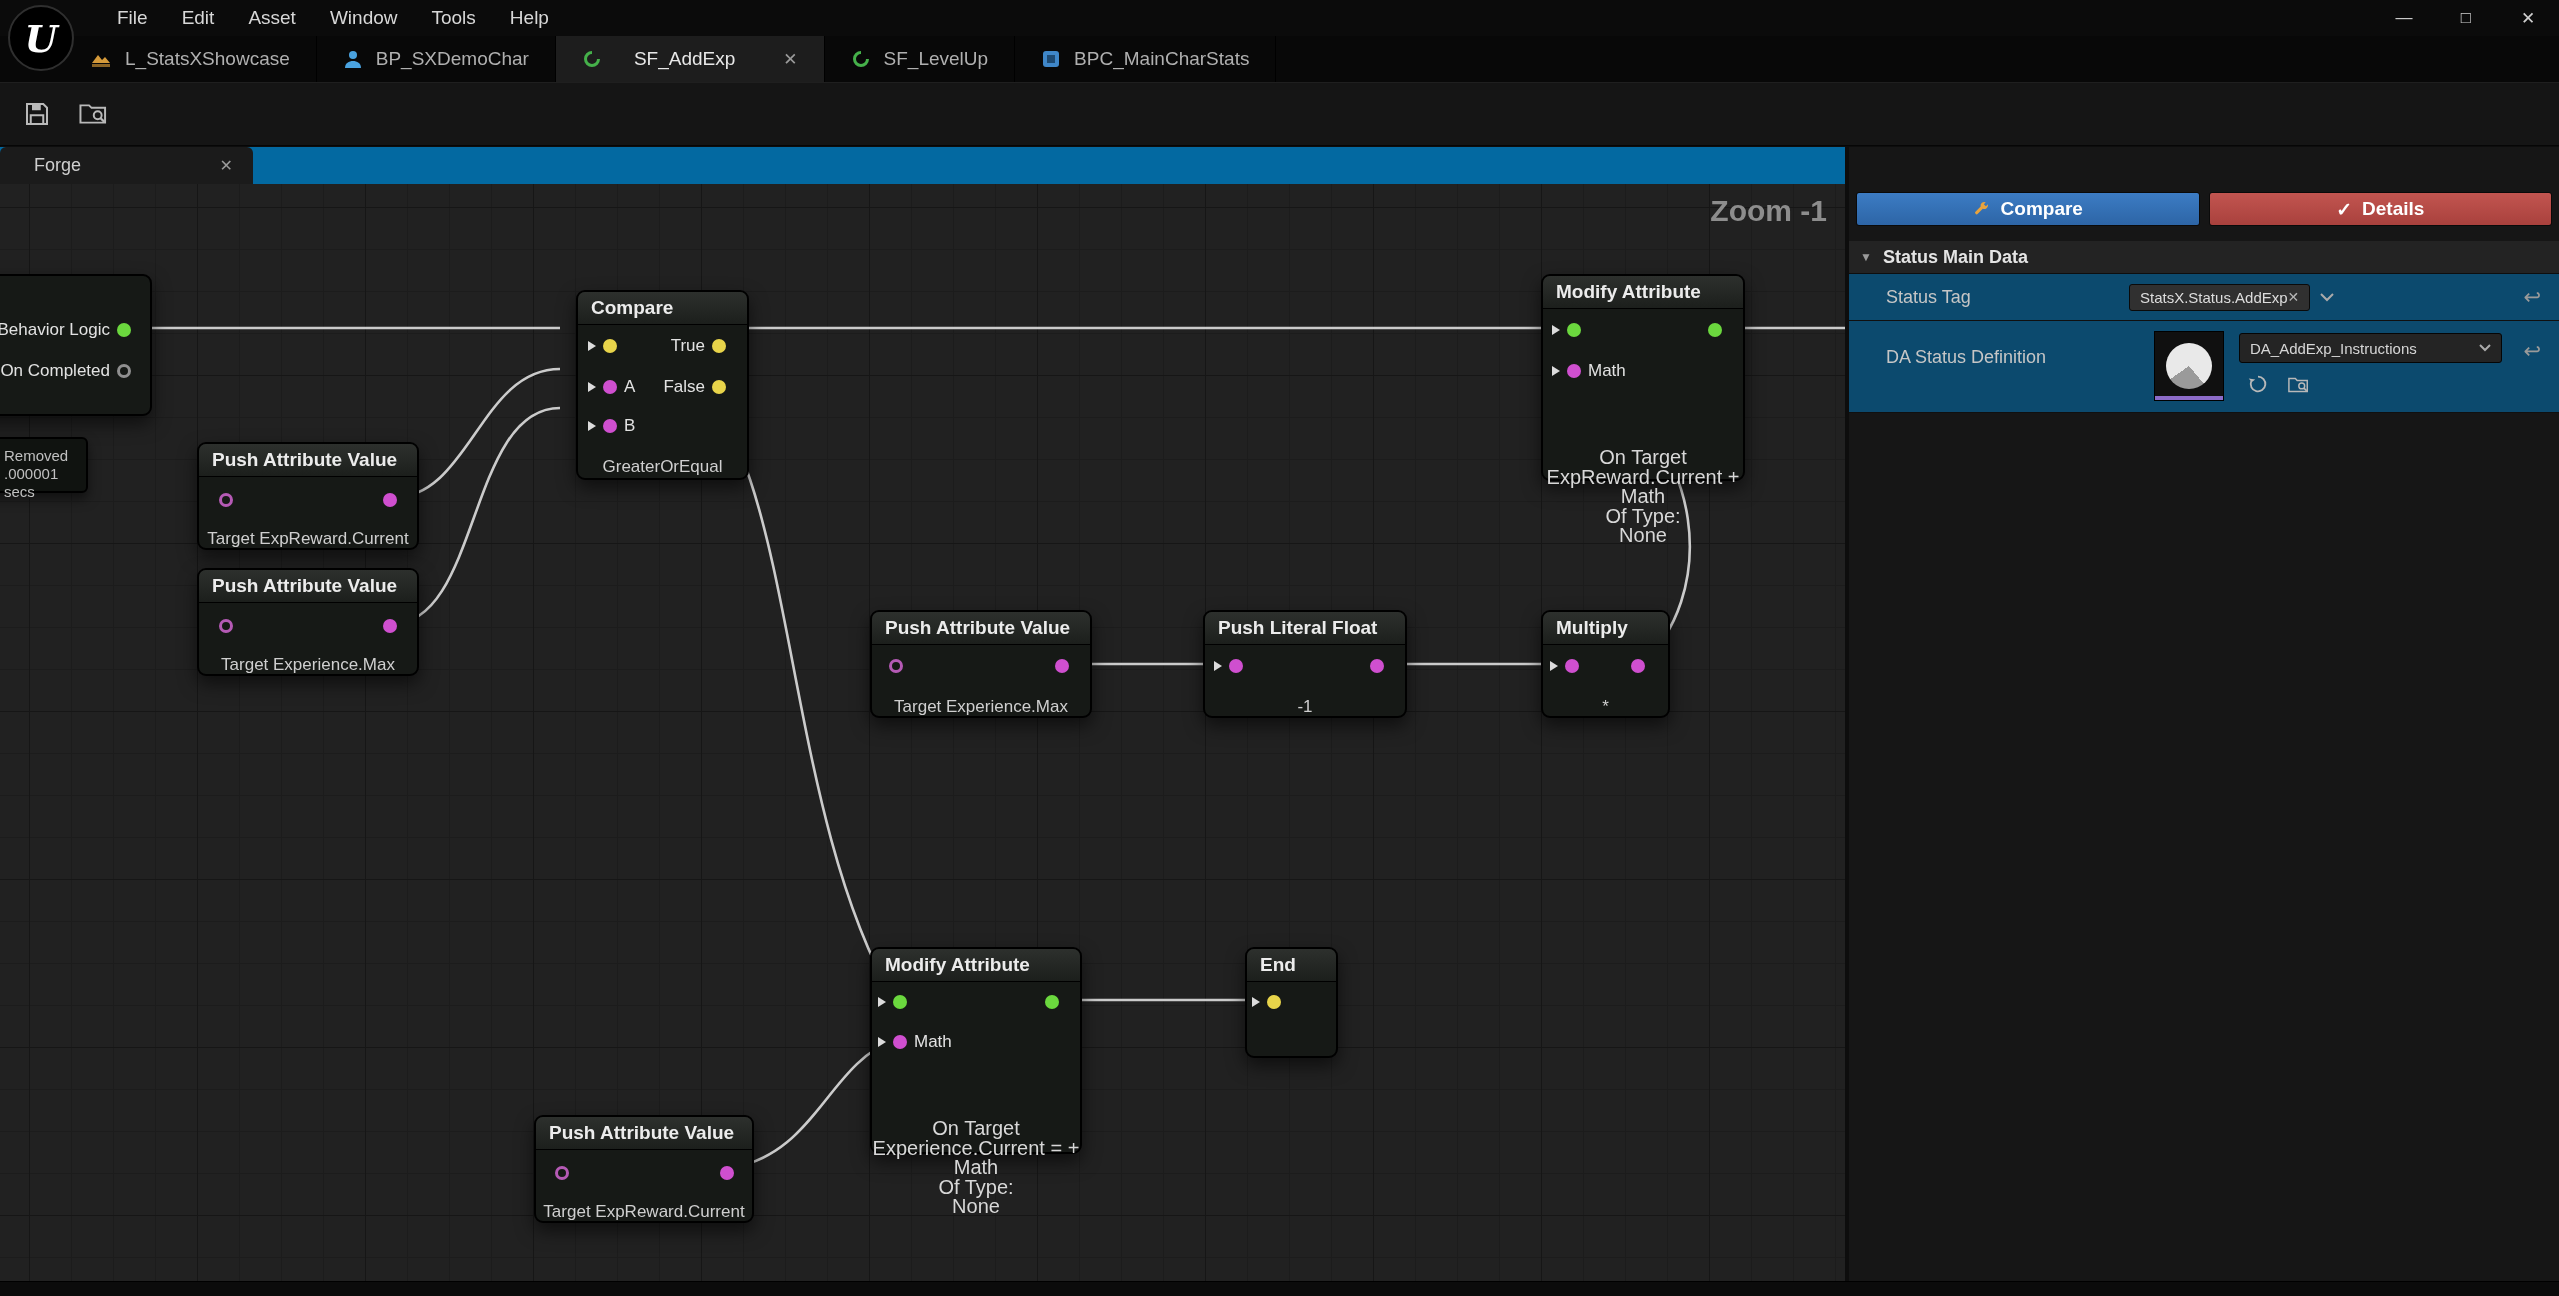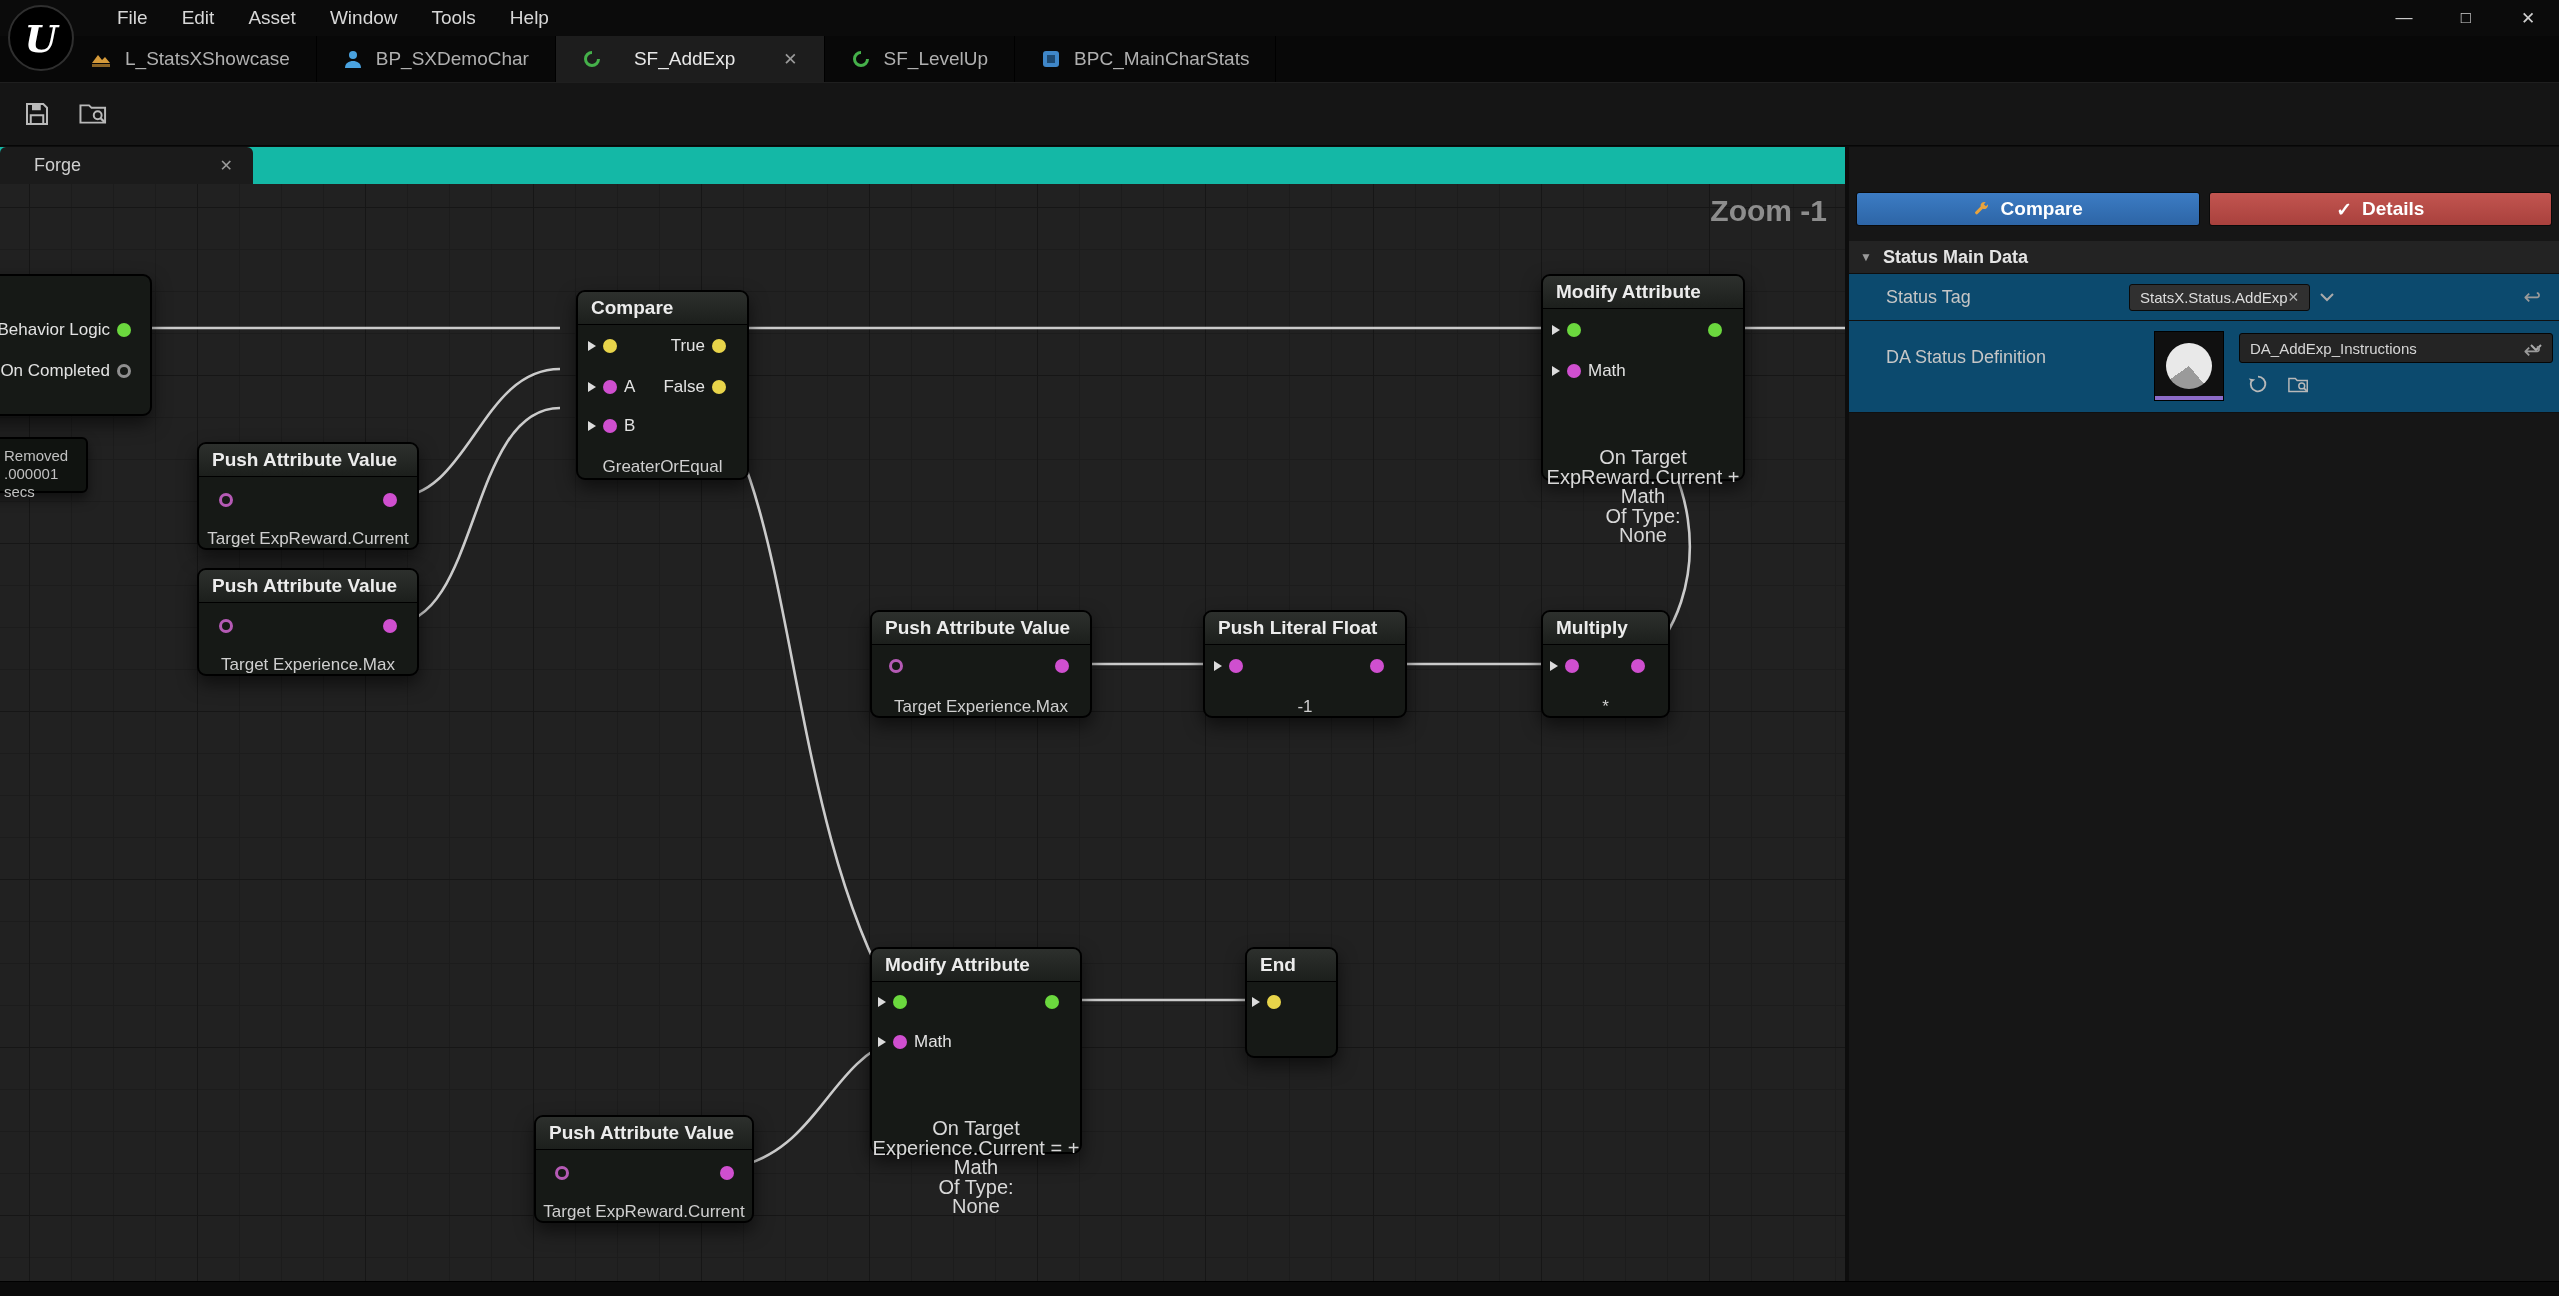--- a/index.html
+++ b/index.html
@@ -17,21 +17,21 @@
   
   .tabbar { position:absolute; left:0; top:36px; right:0; height:46px; background:#080808; display:flex; padding-left:64px; align-items:stretch; }
   .asset-tab { display:flex; align-items:center; gap:13px; padding:0 26px; font-size:19px; color:#b0b0b0; border-right:1px solid #000; }
   .asset-tab.active { background:#1d1d1d; color:#e8e8e8;gap:32px; }
   .asset-tab .tab-close { margin-left:16px; color:#9a9a9a; font-size:17px; }
 
   
   .toolbar { position:absolute; left:0; top:82px; right:0; height:64px; background:#151515; border-top:1px solid #1f1f1f; border-bottom:1px solid #060606; display:flex; align-items:center; gap:26px; padding-left:22px; }
 
   
-  .dock-strip { position:absolute; height:37px; background:#14b8a6; }
+  .dock-strip { position:absolute; height:37px; background:#0369a1; }
   .panel-tab { height:37px; display:flex; align-items:center; justify-content:space-between; padding:0 20px 0 34px; background:#1b1b1b; font-size:18px; color:#cfcfcf; border-radius:6px 6px 0 0; }
   .panel-tab .tab-close { color:#9a9a9a; font-size:16px; margin-left:20px; }
 
   
   .graph { position:absolute; left:0; top:184px; width:1845px; height:1097px; overflow:hidden;
     background-color:#212121;
     background-image:
       linear-gradient(#161616 1px, transparent 1px),
       linear-gradient(90deg, #161616 1px, transparent 1px),
       linear-gradient(#1c1c1c 1px, transparent 1px),
@@ -410,21 +410,21 @@
       <span style="flex:1;"></span>
       <span class="reset-icon" style="margin-right:18px;">↩</span>
     </div>
 
     <div class="d-row" style="top:174px; height:92px;">
       <span class="d-label" style="position:absolute; left:0; top:26px;">DA Status Definition</span>
       <div class="thumb" style="left:305px; top:10px;">
         <div class="pie"></div>
         <div class="type-bar"></div>
       </div>
-      <div class="dropdown" style="left:390px; top:12px; width:314px; height:30px;">
+      <div class="dropdown" style="left:390px; top:12px; width:263px; height:30px;">
         <span>DA_AddExp_Instructions</span>
         <svg width="12" height="8" viewBox="0 0 12 8">
             <path d="M1 1l5 5 5-5" stroke="#aaaaaa" stroke-width="2" fill="none"></path>
           </svg>
       </div>
       <svg style="position:absolute; left:398px; top:52px;" width="22" height="22" viewBox="0 0 24 24">
           <path d="M12 4a8 8 0 11-7.4 5" fill="none" stroke="#b9b9b9" stroke-width="2"></path>
           <path d="M2 6l3 4 4-3z" fill="#b9b9b9"></path>
         </svg>
       <svg style="position:absolute; left:438px; top:53px;" width="24" height="22" viewBox="0 0 26 24">

